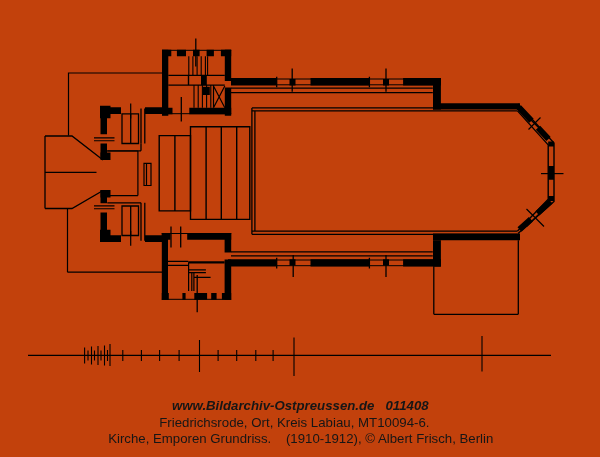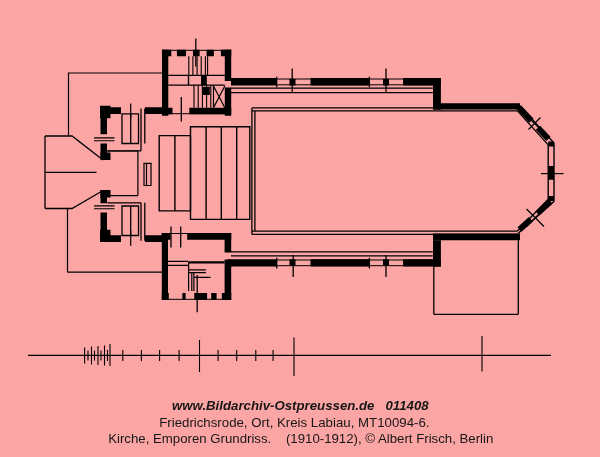--- a/index.html
+++ b/index.html
@@ -1,16 +1,16 @@
 <!DOCTYPE html>
 <html><head>
 <meta charset="utf-8">
 <style>
 html,body{margin:0;padding:0;background:#ffffff;}
-#page{width:600px;height:457px;position:relative;background:#fca5a5;overflow:hidden;}
+#page{width:600px;height:457px;position:relative;background:#c2410c;overflow:hidden;}
 svg{position:absolute;left:0;top:0;}
 text{font-family:"Liberation Sans",sans-serif;fill:#161616;}
 </style>
 </head>
 <body>
 <div id="page">
 <svg width="600" height="457" viewBox="0 0 600 457" fill="none" stroke-linecap="butt">
 <defs>
         <filter id="soft" x="-2%" y="-2%" width="104%" height="104%">
           <feGaussianBlur stdDeviation="0.3"></feGaussianBlur>

